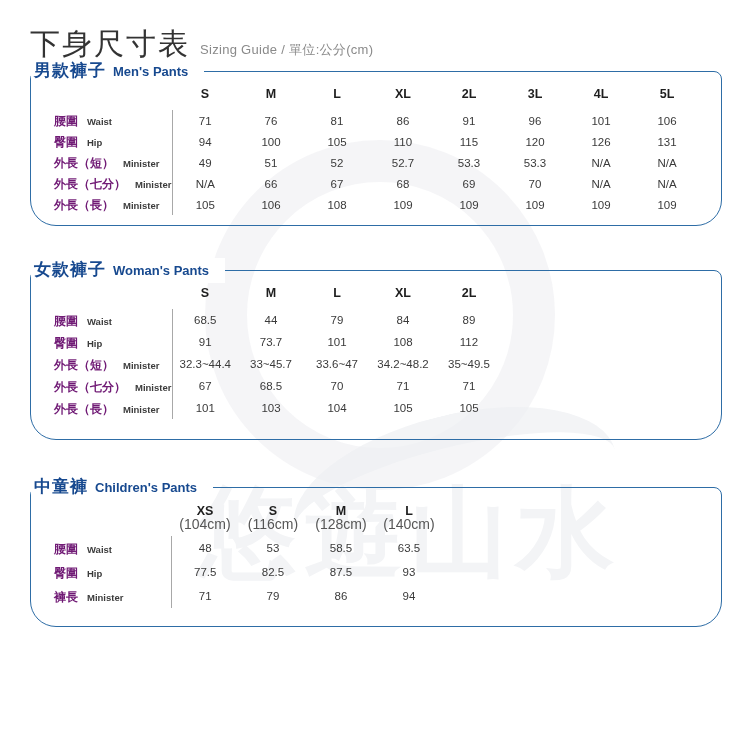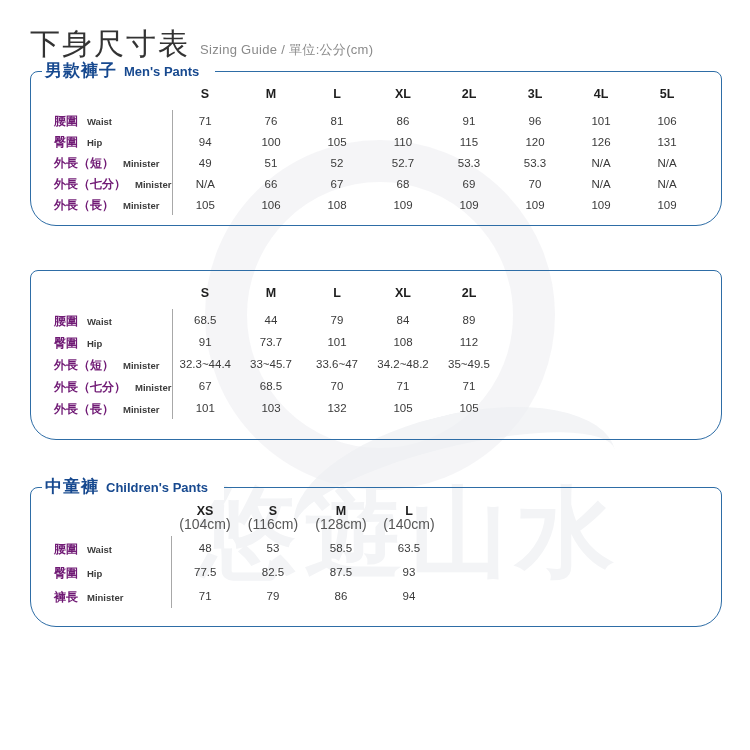--- a/index.html
+++ b/index.html
@@ -27,21 +27,21 @@
   .page-subtitle{font-size:13px;color:#8a8a8a;margin-left:10px;letter-spacing:.3px;}
   .size-section{position:relative;margin:0 28px 0 30px;}
   .s0{margin-top:35px;}
   .s1{margin-top:44px;}
   .s2{margin-top:47px;}
   .section-box{position:relative;border:1.5px solid var(--border);
     border-radius:8px 8px 26px 26px;background:transparent;}
   .s0 .section-box{padding:8px 0 10px;}
   .s1 .section-box{padding:8px 0 20px;}
   .s2 .section-box{padding:8px 0 18px;}
-  .section-title{position:absolute;top:-13px;left:11px;background:#fff;
+  .section-title{position:absolute;top:-13px;left:0;background:#fff;
     padding:0 16px 0 3px;line-height:24px;white-space:nowrap;}
   .section-title .zh{font-size:17px;font-weight:700;color:var(--accent);letter-spacing:1px;}
   .section-title .en{font-size:13px;font-weight:700;color:var(--accent);margin-left:7px;}
   table{border-collapse:collapse;table-layout:fixed;width:100%;}
   th,td{padding:0;margin:0;text-align:center;vertical-align:middle;}
   thead th{height:30px;vertical-align:bottom;padding-bottom:9px;}
   .s2 thead th{height:40px;padding-bottom:6px;}
   .letter{font-size:12.5px;font-weight:700;color:#1e1e1e;display:block;line-height:14px;}
   .subsize{font-size:14px;font-weight:400;color:#555;display:block;line-height:11px;margin-top:1px;}
   .s0 tbody tr{height:21px;}
@@ -173,20 +173,21 @@
                 <td class="val">109</td>
                 <td class="val">109</td>
                 <td></td>
               </tr>
             </tbody>
           </table>
         </div>
       </section>
       <section class="size-section s1">
         <div class="section-box">
+          <div class="section-title"><span class="zh">女款褲子</span><span class="en">Woman's Pants</span></div>
           <table>
             <colgroup>
               <col style="width: 141px;">
               <col style="width: 66px;">
               <col style="width: 66px;">
               <col style="width: 66px;">
               <col style="width: 66px;">
               <col style="width: 66px;">
               <col>
             </colgroup>
@@ -245,21 +246,21 @@
                 <td class="val">68.5</td>
                 <td class="val">70</td>
                 <td class="val">71</td>
                 <td class="val">71</td>
                 <td></td>
               </tr>
               <tr>
                 <td class="label"><span class="zh">外長（長）</span><span class="en">Minister</span></td>
                 <td class="val d0">101</td>
                 <td class="val">103</td>
-                <td class="val">132</td>
+                <td class="val">104</td>
                 <td class="val">105</td>
                 <td class="val">105</td>
                 <td></td>
               </tr>
             </tbody>
           </table>
         </div>
       </section>
       <section class="size-section s2">
         <div class="section-box">

